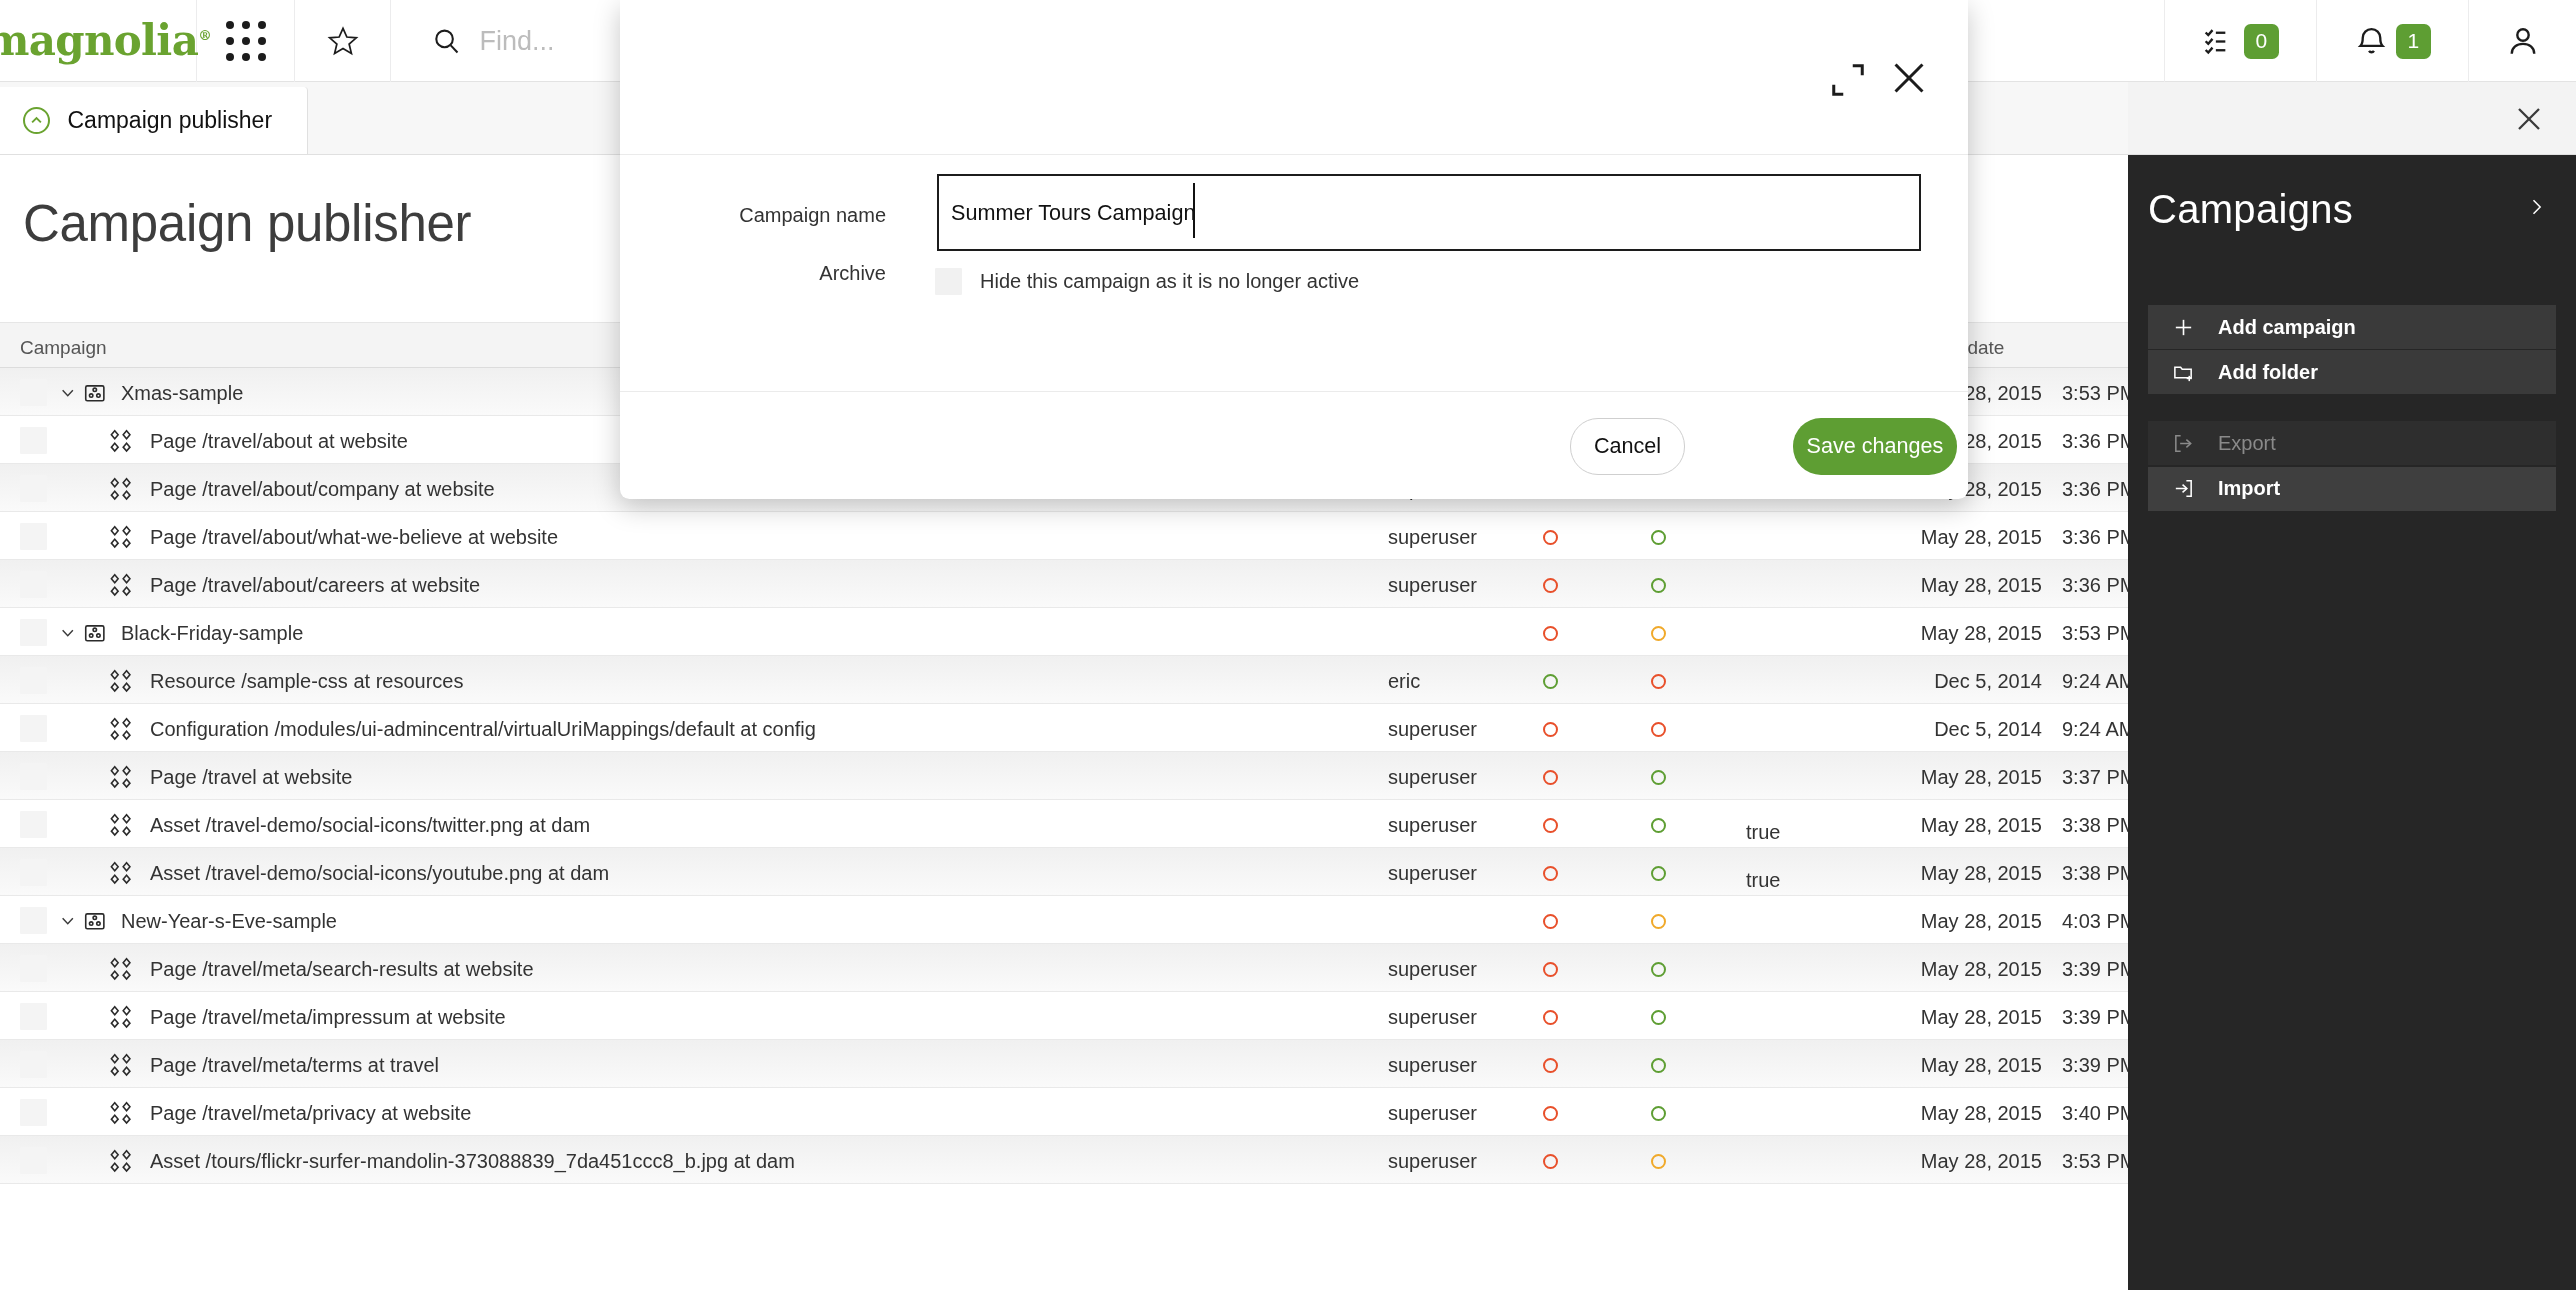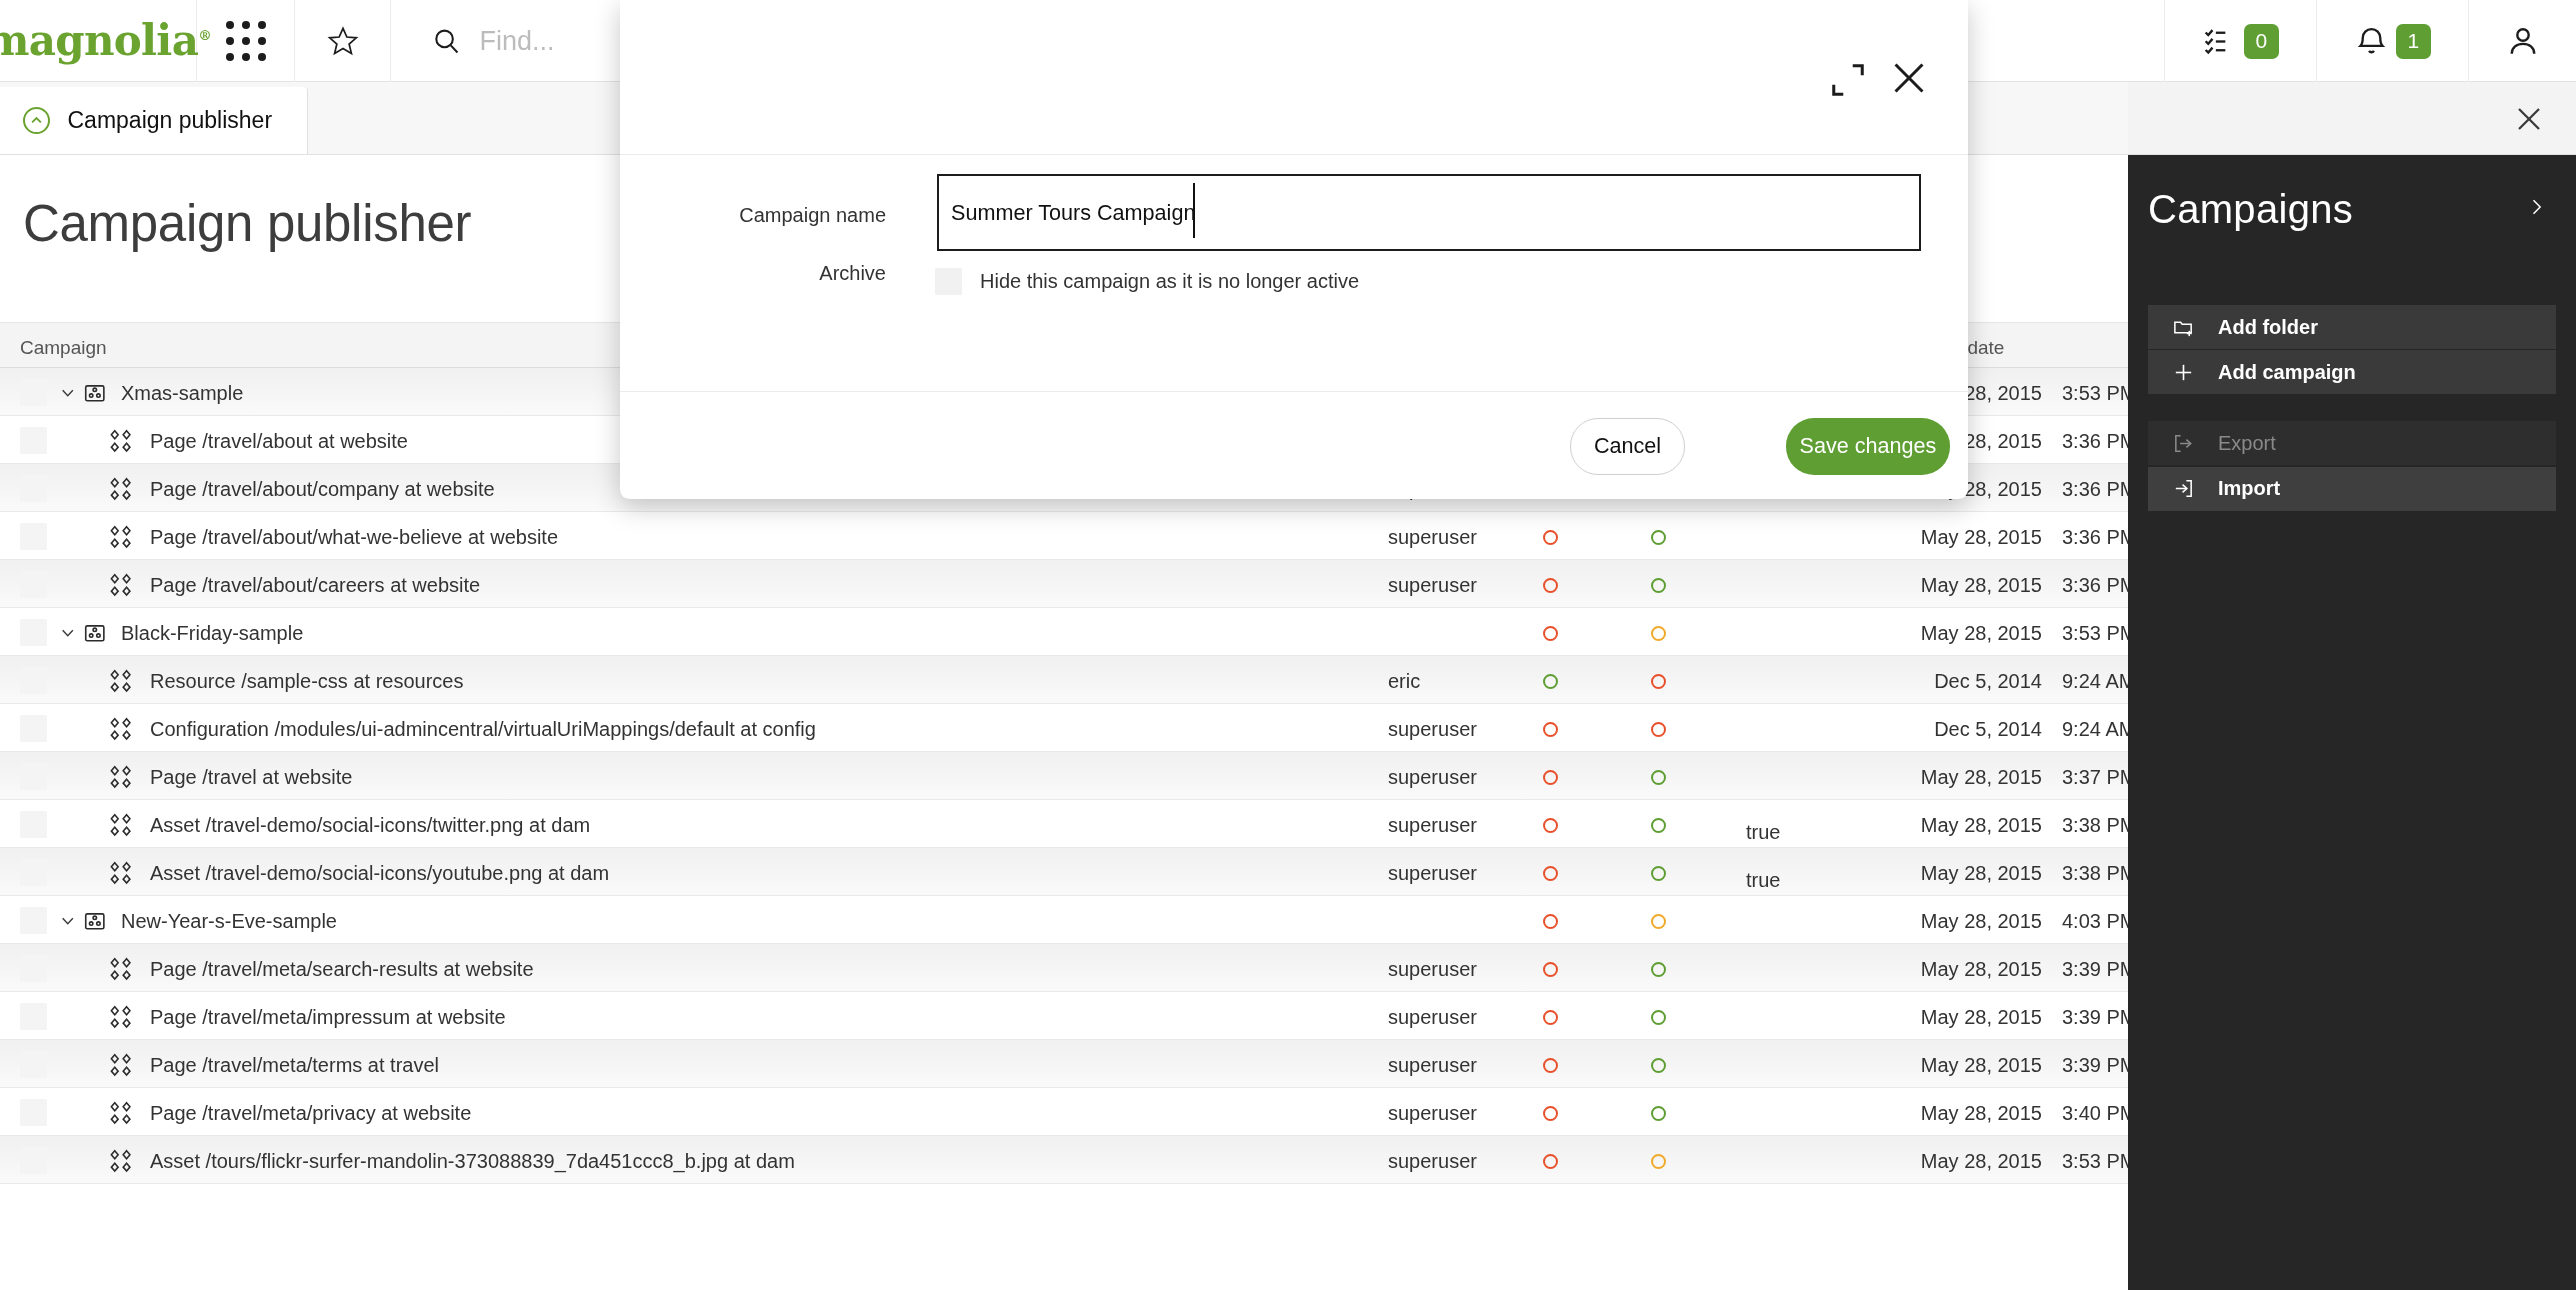--- a/index.html
+++ b/index.html
@@ -160,21 +160,21 @@
     background: #f1f1f1; border-radius: 1.3px; cursor: pointer;
   }
   .cbx-label { position: absolute; left: 360px; top: 115px; font-size: 20px; color: #333; }
   .modal-foot { position: relative; height: 106px; border-top: 1.3px solid #ebebeb; }
   .btn {
     position: absolute; top: 25.6px; height: 57px; border-radius: 28px;
     font-size: 21.6px; display: flex; align-items: center; justify-content: center;
     cursor: pointer; font-family: "Liberation Sans", sans-serif;
   }
   .btn-cancel { right: 283px; width: 115px; background: #fff; border: 1.3px solid #cfcfcf; color: #111; }
-  .btn-save { right: 18px; width: 164px; background: #5e9e33; border: none; color: #fff; }
+  .btn-save { right: 11px; width: 164px; background: #5e9e33; border: none; color: #fff; }
 </style>
 </head>
 <body>
 
 <div id="root">
 
   <div class="topbar">
     <div class="tb-cell tb-logo">
       <span class="logo-text"><span>magnolia</span><span class="logo-reg">®</span></span>
     </div>
@@ -551,36 +551,36 @@
     <div class="sb-title-row">
       <span class="sb-title">Campaigns</span>
       <svg class="sb-chevron" width="20" height="20" viewBox="0 0 24 24" fill="none" stroke="#ffffff" stroke-width="1.8">
         <polyline points="9,4 17,12 9,20"></polyline>
       </svg>
     </div>
     <div class="sb-groups" id="sb-groups">
         <div class="sb-group">
           <div class="sb-item">
             <span class="sb-ico">
+              <svg width="23" height="23" viewBox="0 0 24 24" fill="none" stroke="#ffffff" stroke-width="1.7">
+                <line x1="12" y1="4" x2="12" y2="20"></line>
+                <line x1="4" y1="12" x2="20" y2="12"></line>
+              </svg>
+            </span>
+            <span class="sb-label">Add campaign</span>
+          </div>
+          <div class="sb-item">
+            <span class="sb-ico">
               <svg width="23" height="23" viewBox="0 0 24 24" fill="none" stroke="#ffffff" stroke-width="1.6">
                 <path d="M3 6.5h6l1.6 2H20v9H3z"></path>
                 <line x1="18" y1="15.5" x2="18" y2="21"></line>
                 <line x1="15.3" y1="18.2" x2="20.7" y2="18.2"></line>
               </svg>
             </span>
             <span class="sb-label">Add folder</span>
-          </div>
-          <div class="sb-item">
-            <span class="sb-ico">
-              <svg width="23" height="23" viewBox="0 0 24 24" fill="none" stroke="#ffffff" stroke-width="1.7">
-                <line x1="12" y1="4" x2="12" y2="20"></line>
-                <line x1="4" y1="12" x2="20" y2="12"></line>
-              </svg>
-            </span>
-            <span class="sb-label">Add campaign</span>
           </div>
         </div>
         <div class="sb-group">
           <div class="sb-item disabled">
             <span class="sb-ico">
               <svg width="23" height="23" viewBox="0 0 24 24" fill="none" stroke="#8a8a8a" stroke-width="1.6">
                 <polyline points="9,4 4,4 4,20 9,20"></polyline>
                 <line x1="8.5" y1="12" x2="19" y2="12"></line>
                 <polyline points="15,8 19.5,12 15,16"></polyline>
               </svg>

